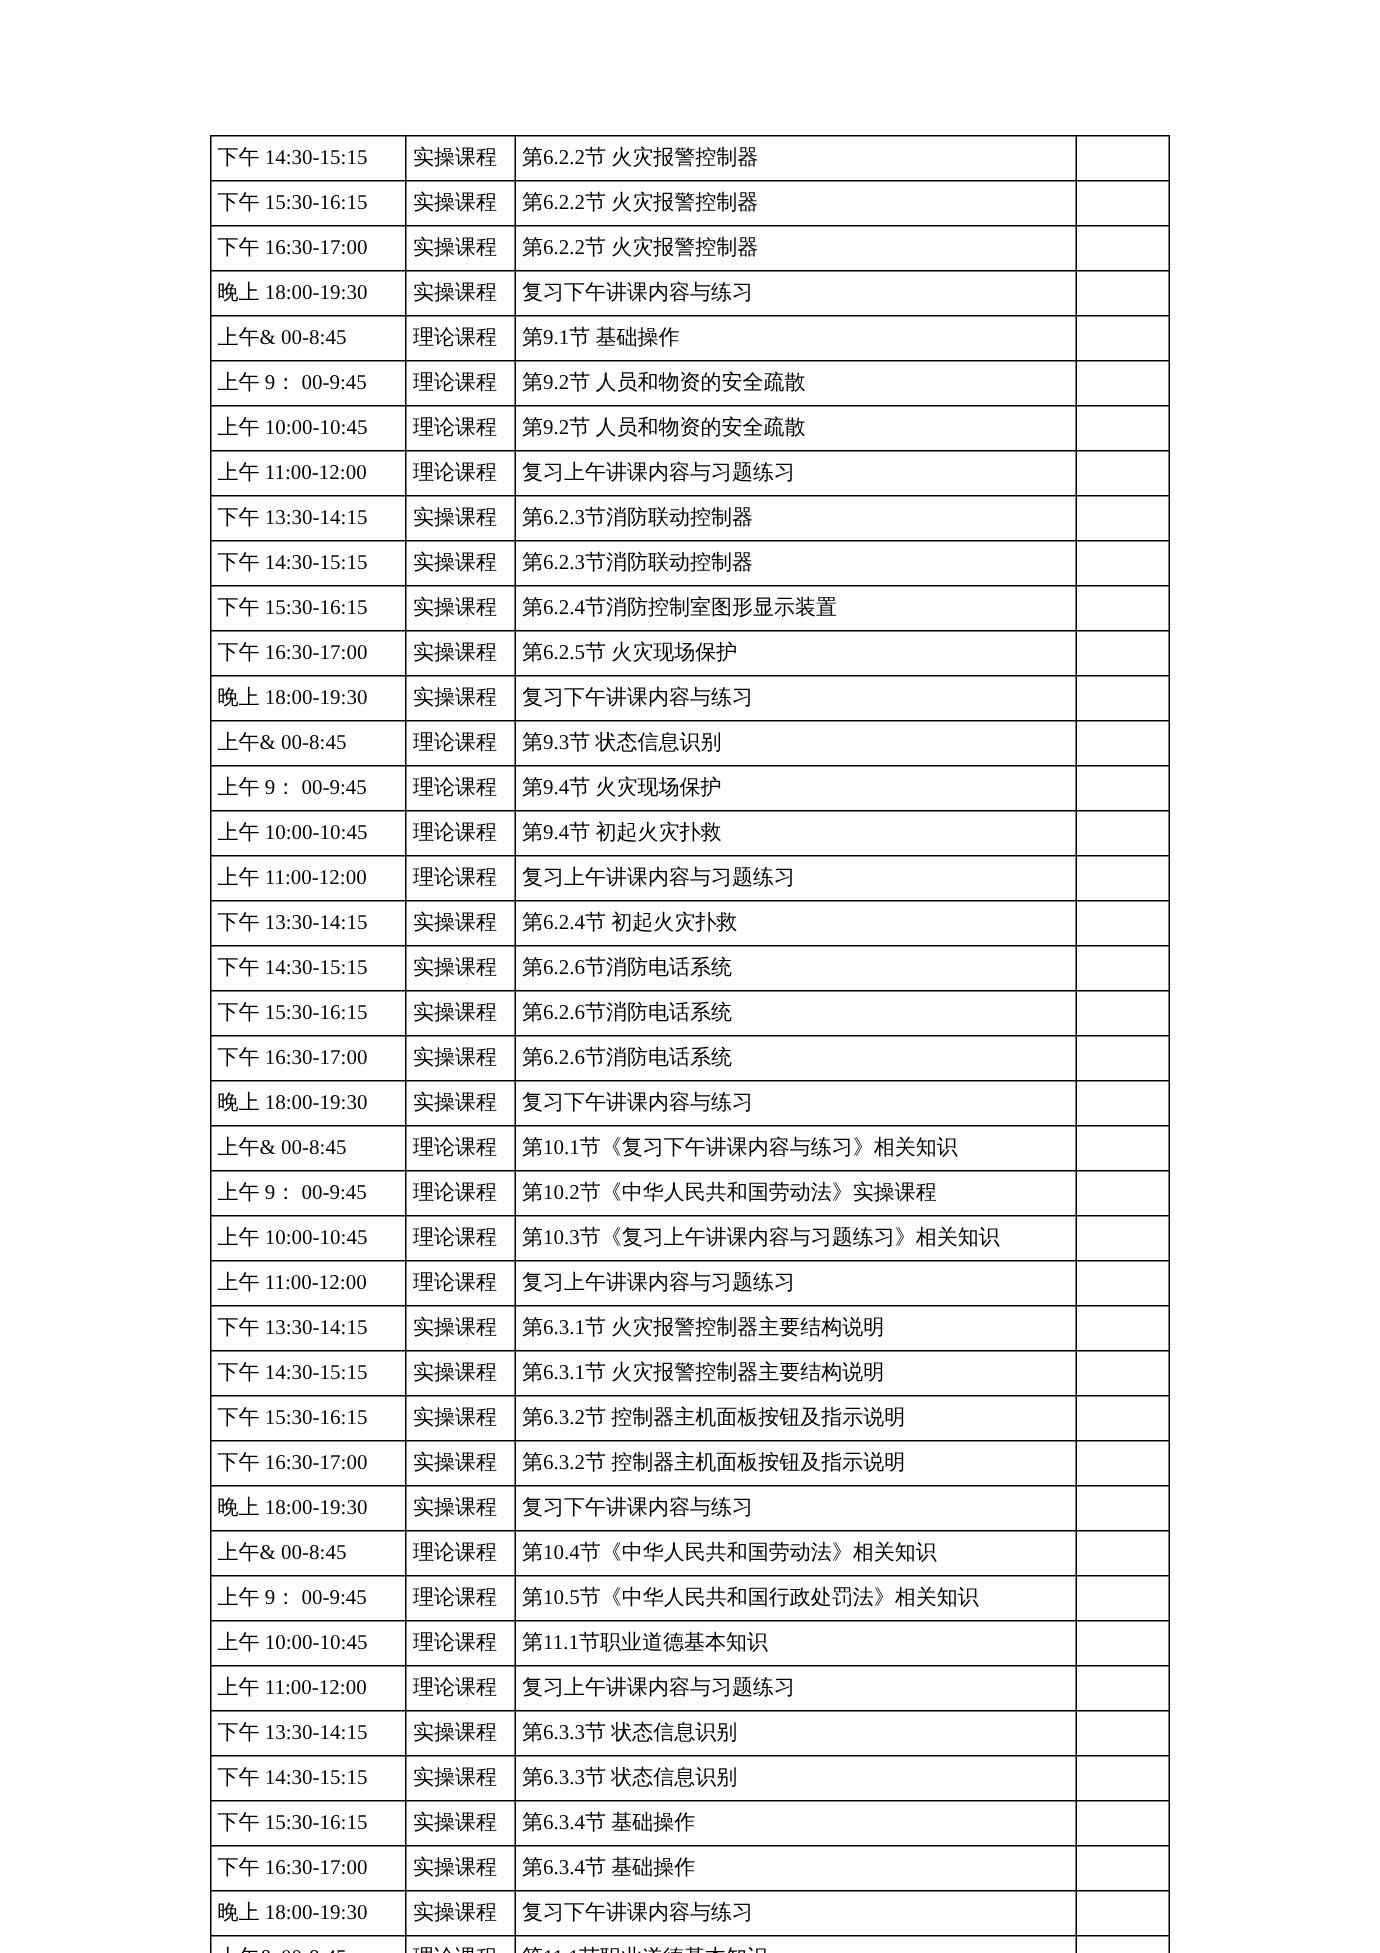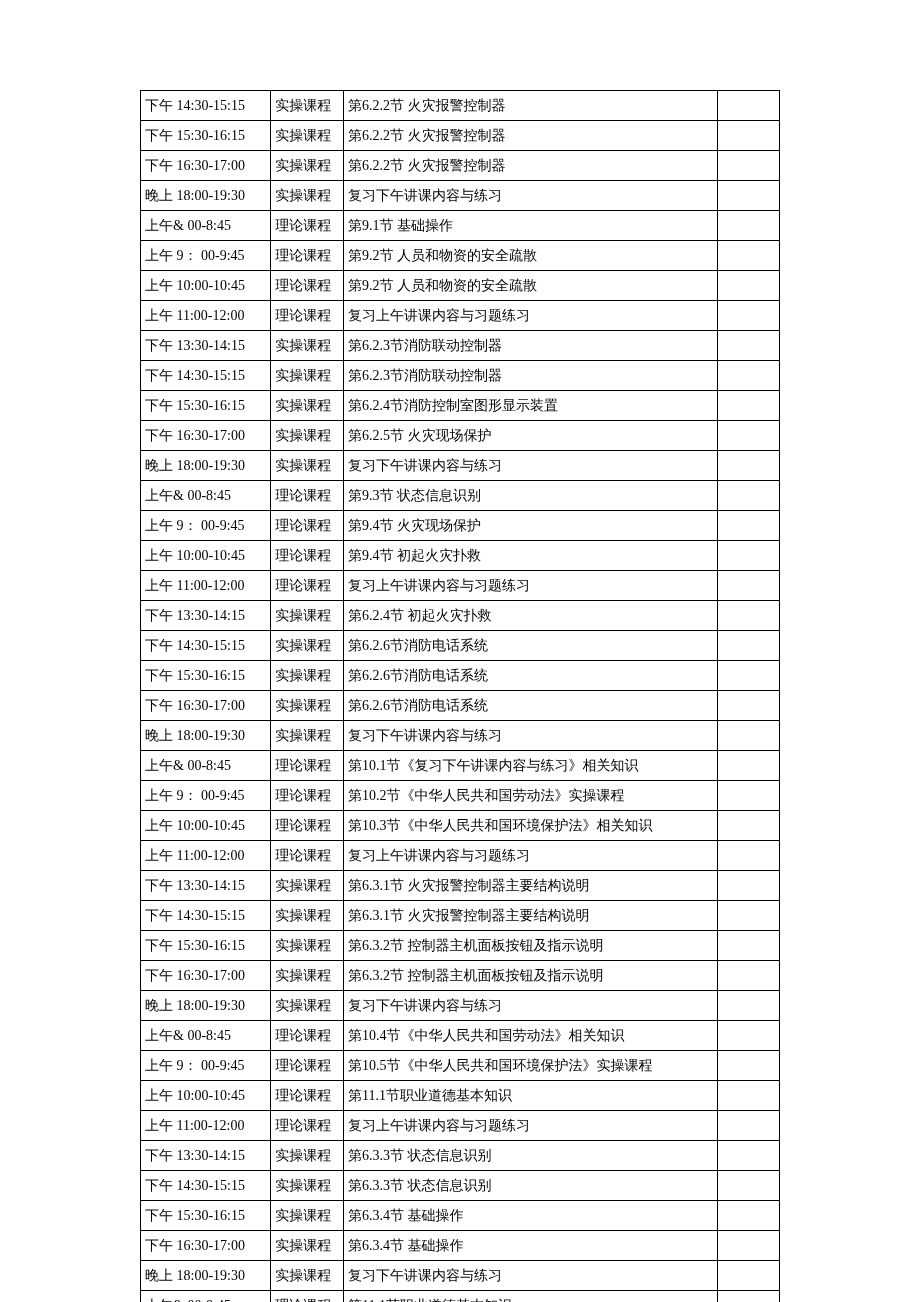--- a/index.html
+++ b/index.html
@@ -182,21 +182,21 @@
         </tr>
         <tr>
           <td>上午 9：  00-9:45</td>
           <td>理论课程</td>
           <td>第10.2节《中华人民共和国劳动法》实操课程</td>
           <td></td>
         </tr>
         <tr>
           <td>上午 10:00-10:45</td>
           <td>理论课程</td>
-          <td>第10.3节《中华人民共和国环境保护法》相关知识</td>
+          <td>第10.3节《复习上午讲课内容与习题练习》相关知识</td>
           <td></td>
         </tr>
         <tr>
           <td>上午 11:00-12:00</td>
           <td>理论课程</td>
           <td>复习上午讲课内容与习题练习</td>
           <td></td>
         </tr>
         <tr>
           <td>下午 13:30-14:15</td>
@@ -230,21 +230,21 @@
         </tr>
         <tr>
           <td>上午&amp; 00-8:45</td>
           <td>理论课程</td>
           <td>第10.4节《中华人民共和国劳动法》相关知识</td>
           <td></td>
         </tr>
         <tr>
           <td>上午 9：  00-9:45</td>
           <td>理论课程</td>
-          <td>第10.5节《中华人民共和国环境保护法》实操课程</td>
+          <td>第10.5节《中华人民共和国行政处罚法》相关知识</td>
           <td></td>
         </tr>
         <tr>
           <td>上午 10:00-10:45</td>
           <td>理论课程</td>
           <td>第11.1节职业道德基本知识</td>
           <td></td>
         </tr>
         <tr>
           <td>上午 11:00-12:00</td>

